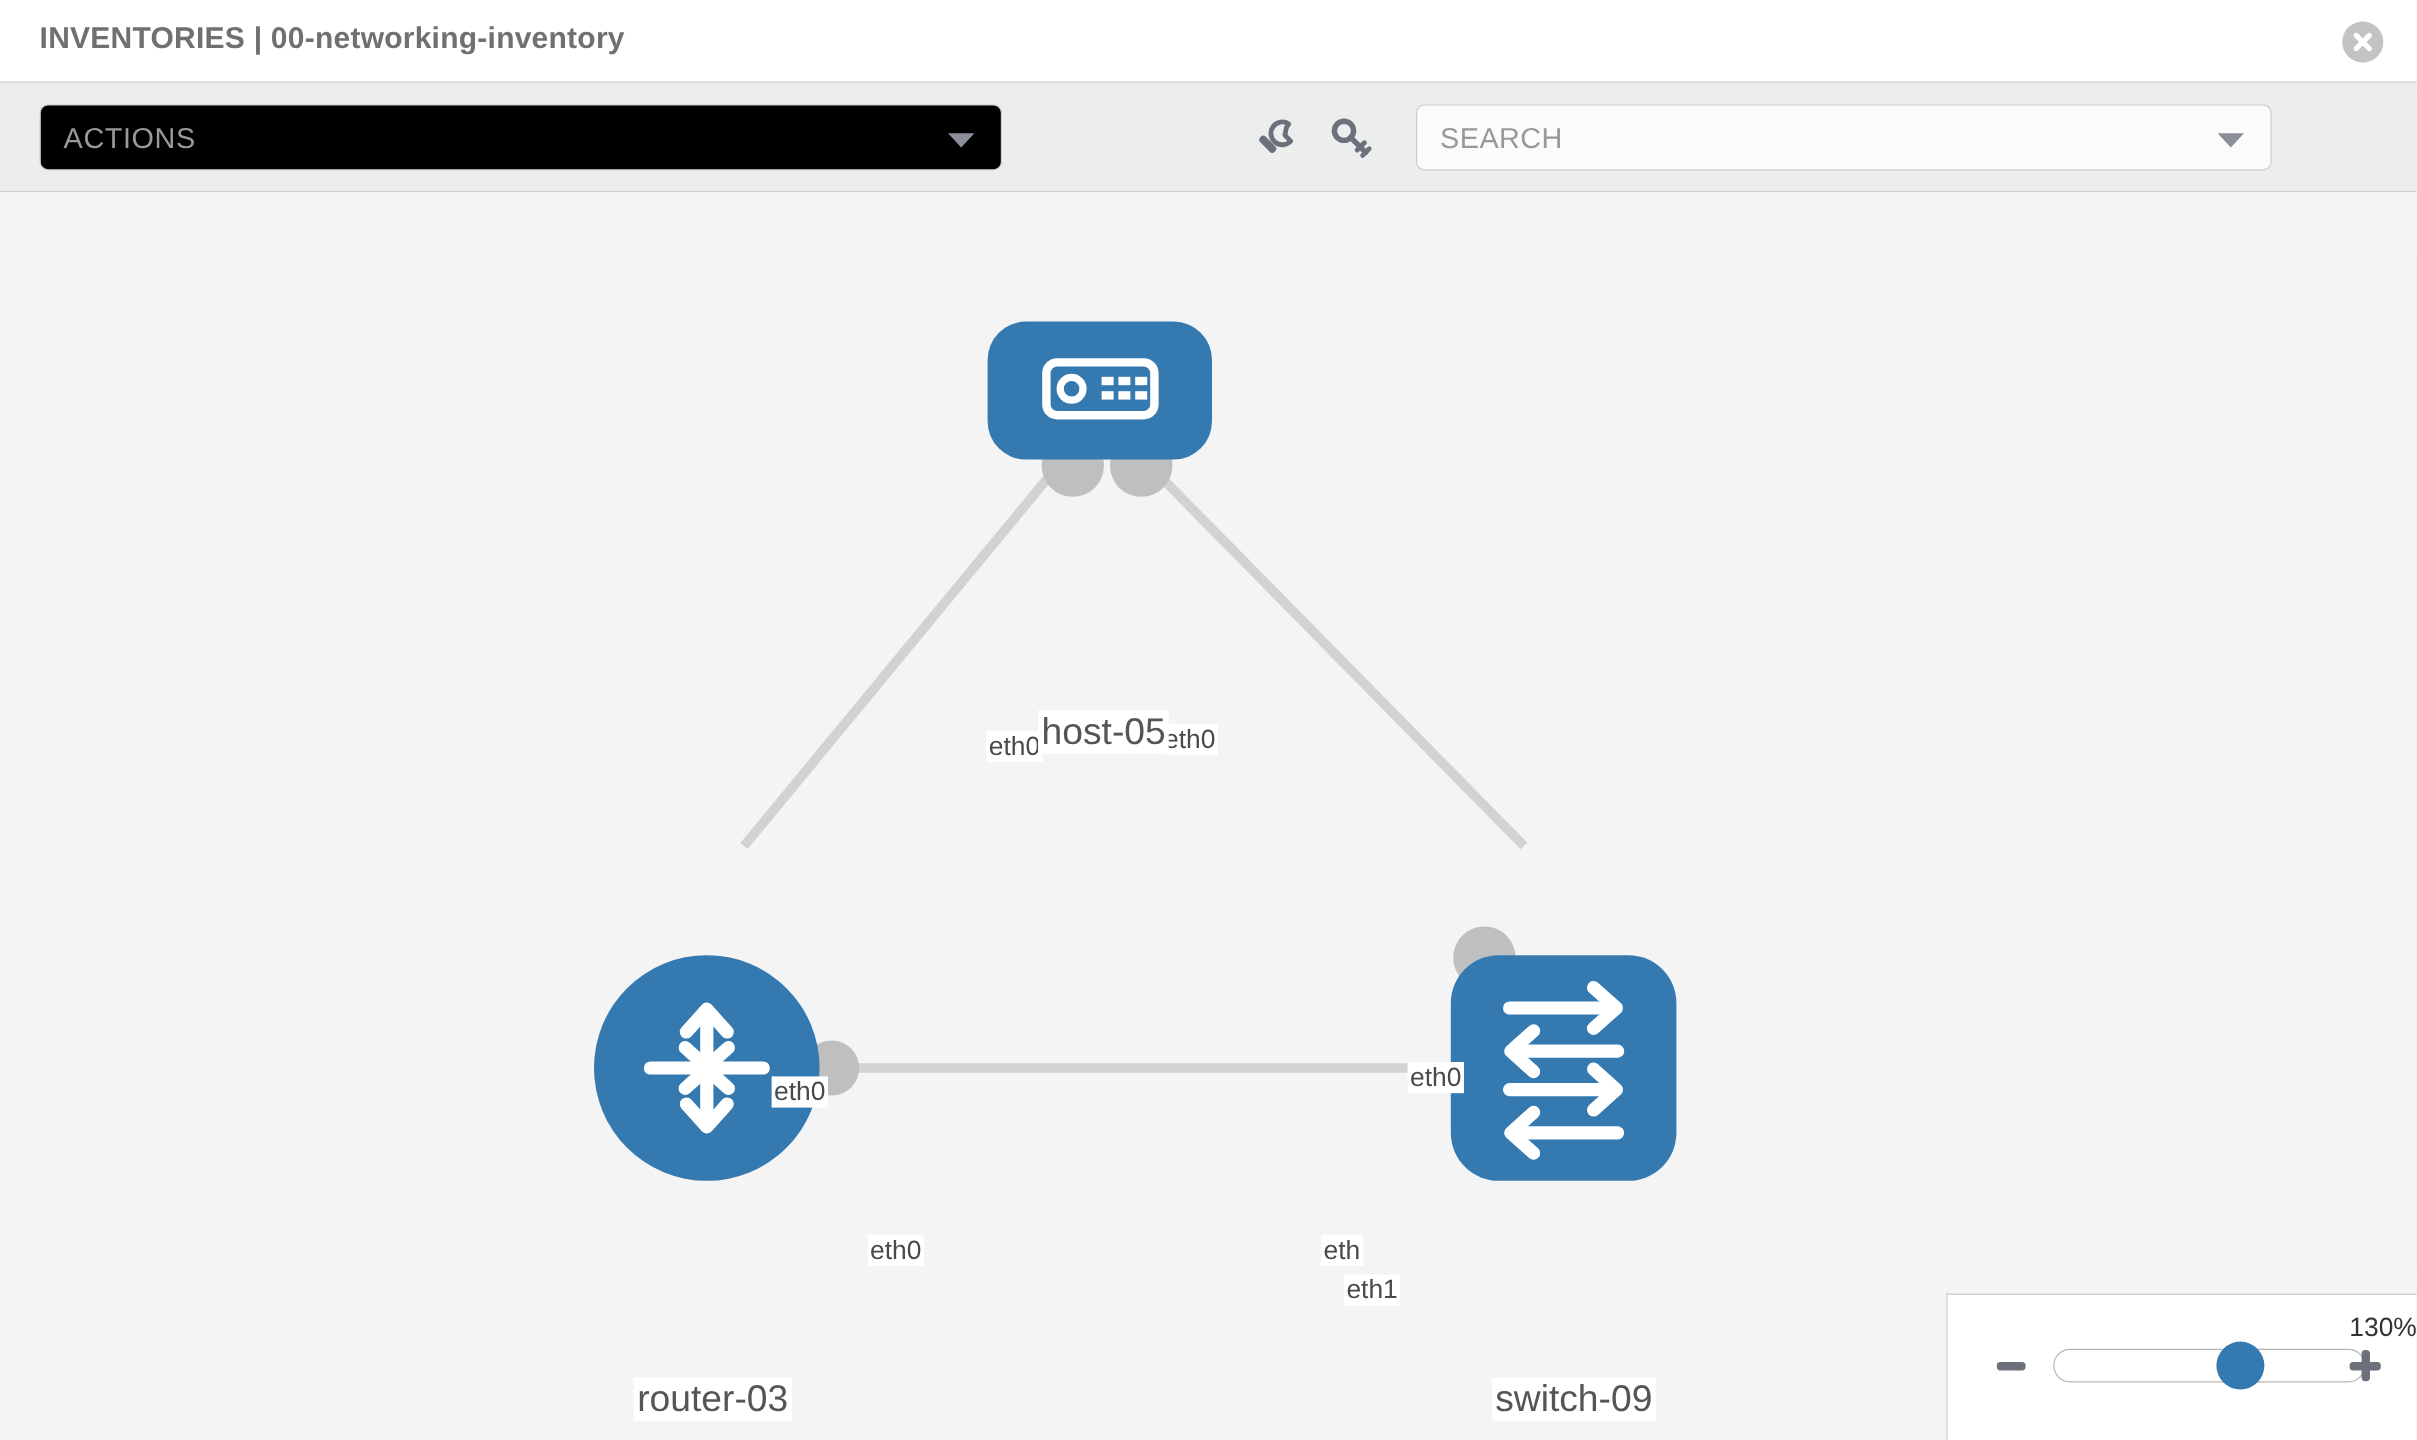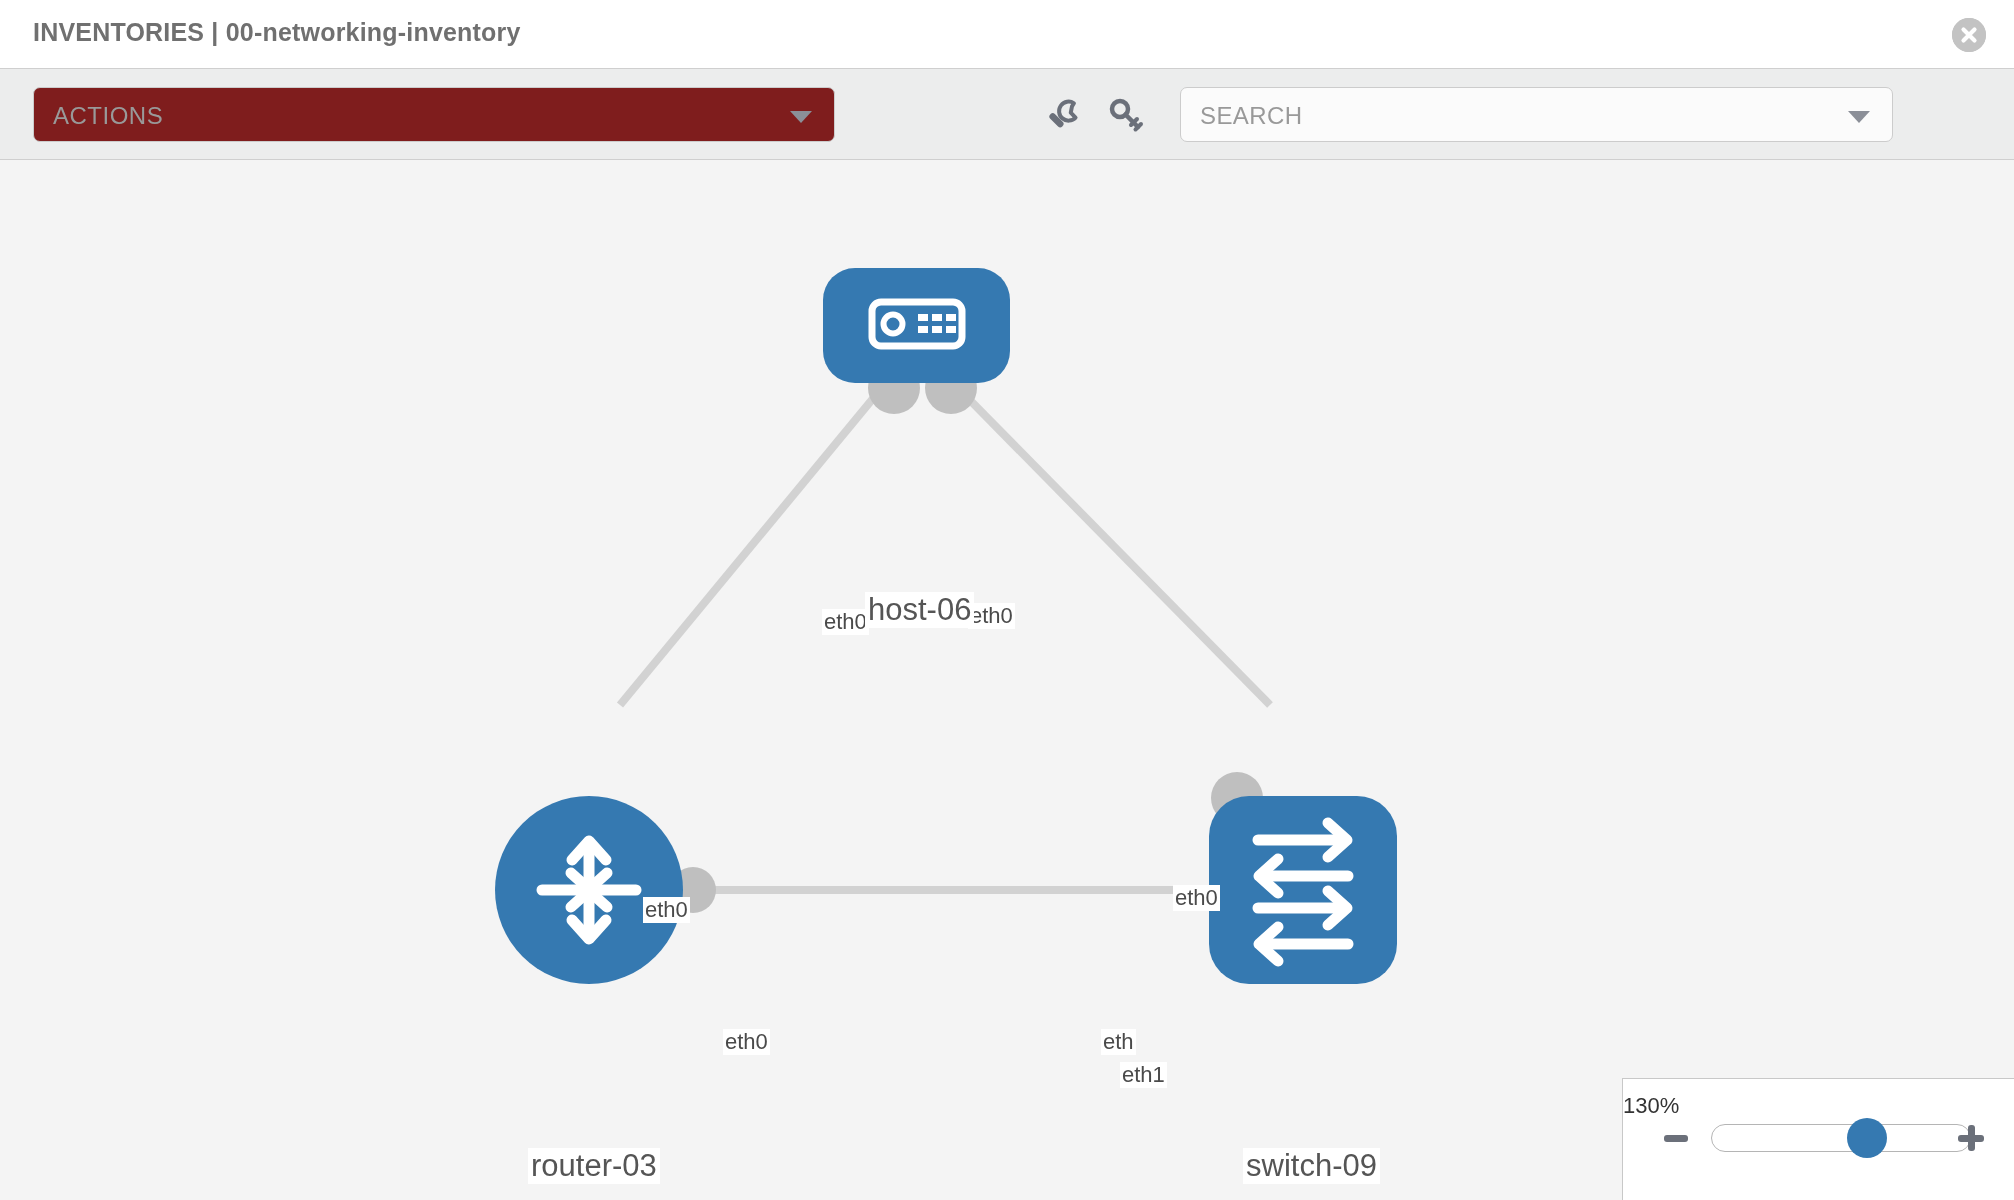--- a/index.html
+++ b/index.html
@@ -61,21 +61,21 @@
     border-top: 1px solid #cfcfcf;
     border-bottom: 1px solid #cfcfcf;
     box-sizing: border-box;
   }
   .actions-select {
     position: absolute;
     left: 33px;
     top: 18px;
     width: 802px;
     height: 55px;
-    background: #7f1d1d;
+    background: #000000;
     border: 1px solid #cccccc;
     border-radius: 7px;
     box-sizing: border-box;
   }
   .actions-select .label {
     position: absolute;
     left: 19px;
     top: 14px;
     font-size: 24px;
     color: #999999;
@@ -168,21 +168,21 @@
     background: #ffffff;
     border: 1px solid #c8c8c8;
     border-right: none;
     border-bottom: none;
     box-sizing: border-box;
   }
   .zoom-level {
     position: absolute;
     top: 14px;
     left: 0; right: 0;
-    text-align: left;
+    text-align: right;
     font-size: 22px;
     color: #333333;
   }
   .zoom-minus {
     position: absolute;
     left: 41px;
     top: 56px;
     width: 24px;
     height: 7px;
     border-radius: 3px;
@@ -342,21 +342,21 @@
     </svg>
 
     <span class="lbl" style="left:822px; top:449px;">eth0</span>
     <span class="lbl" style="left:968px; top:443px;">eth0</span>
     <span class="lbl" style="left:643px; top:737px;">eth0</span>
     <span class="lbl" style="left:1173px; top:725px;">eth0</span>
     <span class="lbl" style="left:723px; top:869px;">eth0</span>
     <span class="lbl" style="left:1101px; top:869px;">eth</span>
     <span class="lbl" style="left:1120px; top:902px;">eth1</span>
 
-    <span class="node-lbl" style="left:865px; top:432px;">host-06</span>
+    <span class="node-lbl" style="left:865px; top:432px;">host-05</span>
     <span class="node-lbl" style="left:528px; top:988px;">router-03</span>
     <span class="node-lbl" style="left:1243px; top:988px;">switch-09</span>
 
   </div>
 
   <div class="zoom-panel">
     <div class="zoom-level">130%</div>
     <div class="zoom-minus"></div>
     <div class="zoom-track"></div>
     <div class="zoom-handle" id="zoom-handle" style="left: 224.4px;"></div>

